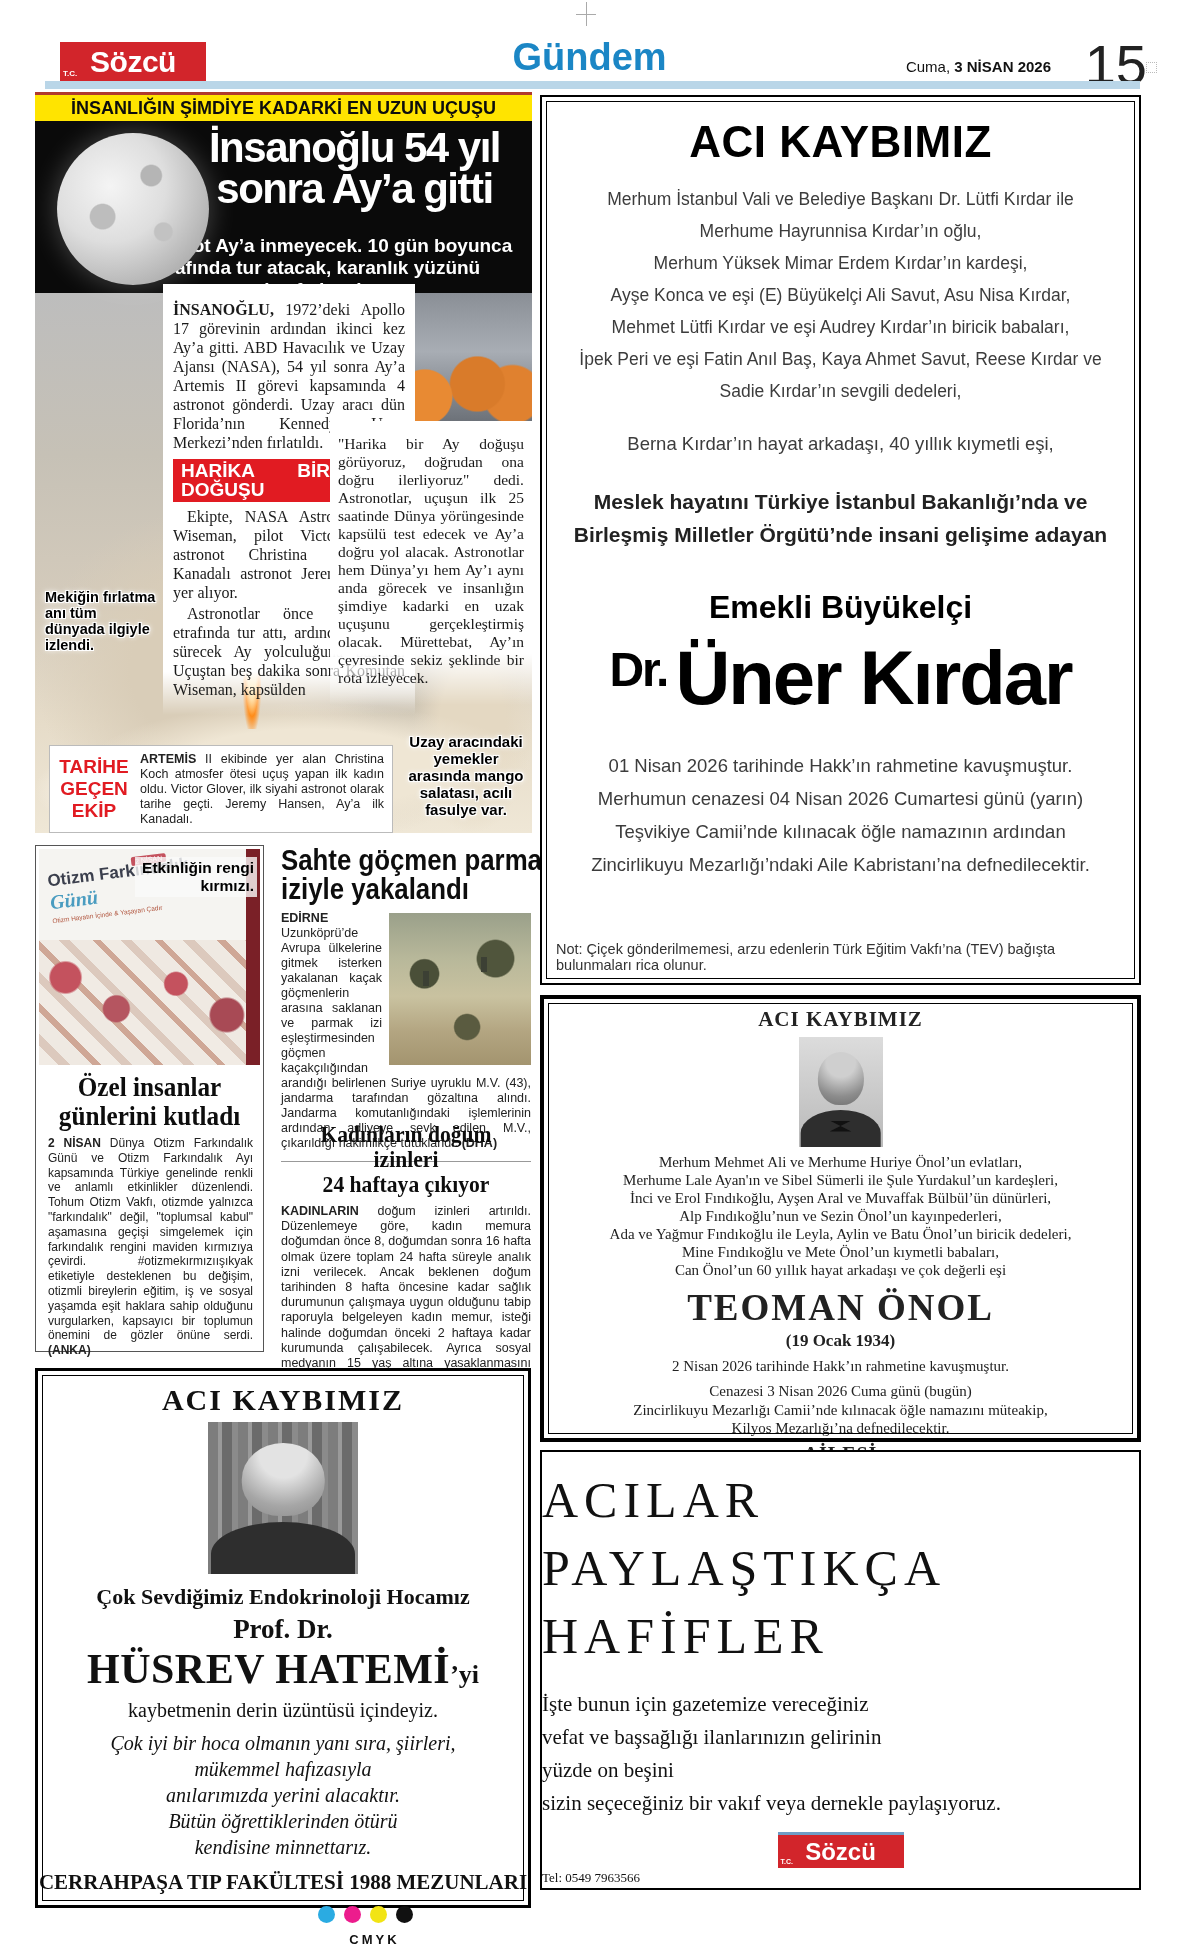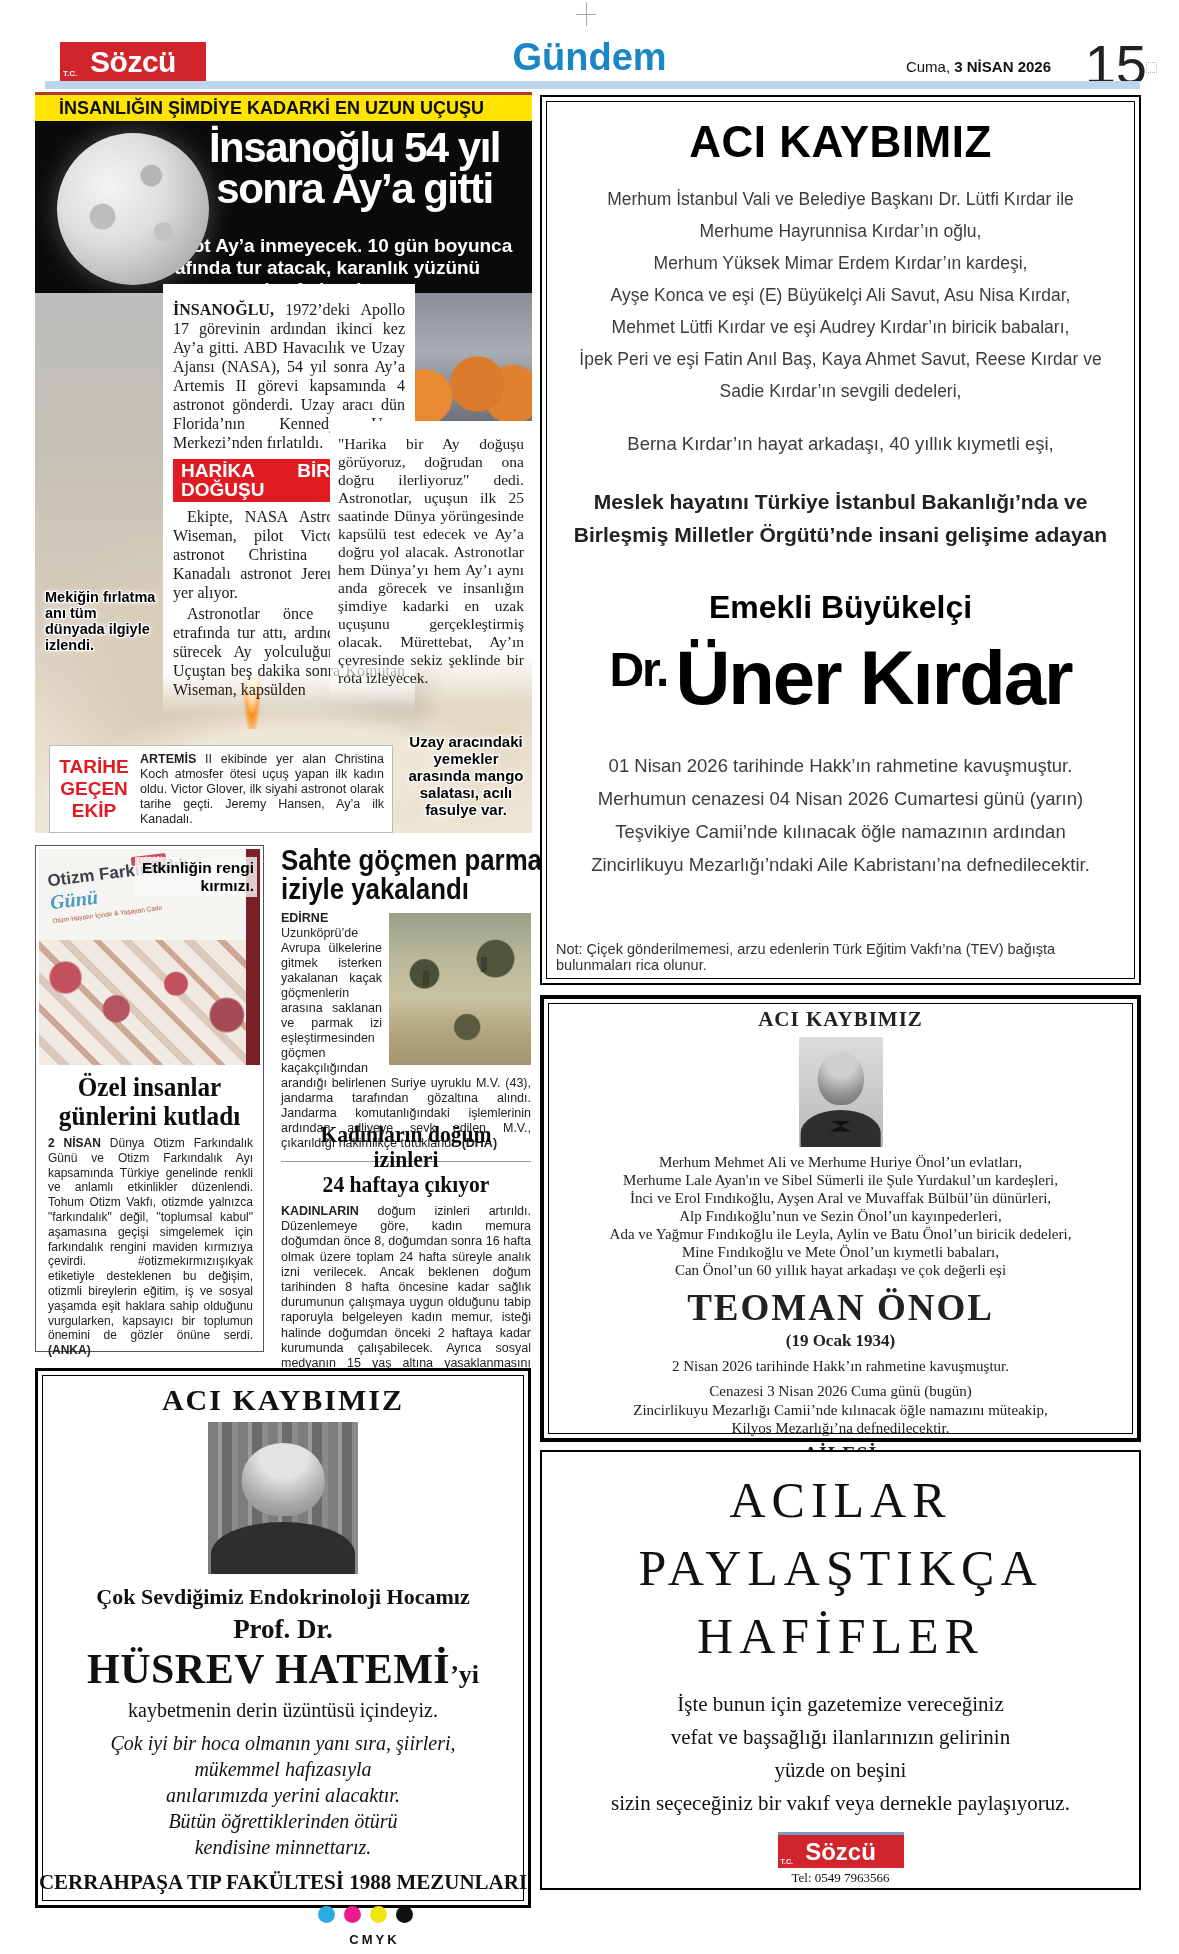--- a/index.html
+++ b/index.html
@@ -20,21 +20,21 @@
   .logo-tc{position:absolute;left:3px;bottom:3px;font-size:8px;font-weight:bold;letter-spacing:0;}
   .section-title{left:0;right:0;top:36px;text-align:center;color:#1b86c5;
     font-family:"Liberation Sans",sans-serif;font-weight:bold;font-size:38px;}
   .date-line{right:128px;top:58px;font-family:Liberation Sans, sans-serif;font-size:15px;color:#111;}
   .date-line b{font-weight:bold;}
   .page-num{right:32px;top:32px;font-family:"Liberation Sans",sans-serif;font-size:56px;color:#222;font-weight:400;}
   .header-rule{left:45px;top:81px;width:1095px;height:8px;background:#bad6e8;}
 
   
   .kicker-bar{left:35px;top:92px;width:497px;height:29px;background:#ffe400;border-top:3px solid #b03a2e;
-    display:flex;align-items:center;padding-left:24px;box-sizing:border-box;
+    display:flex;align-items:center;padding-left:36px;box-sizing:border-box;
     font-family:"Liberation Sans",sans-serif;font-weight:bold;font-size:18px;color:#0d0d0d;}
   .hero{left:35px;top:121px;width:497px;height:712px;background:#0a0a0a;overflow:hidden;}
   .hero-top{position:absolute;left:0;top:0;width:100%;height:172px;background:#0a0a0a;}
   .launch{position:absolute;left:0;top:172px;width:100%;bottom:0;
     background:
       radial-gradient(closest-side at 18% 92%, #f6f0e4 0 55%, rgba(246,240,228,0) 100%),
       radial-gradient(closest-side at 55% 88%, #efe6d4 0 60%, rgba(239,230,212,0) 100%),
       radial-gradient(closest-side at 88% 80%, #e4d8c2 0 55%, rgba(228,216,194,0) 100%),
       radial-gradient(closest-side at 35% 70%, #d9cdb8 0 45%, rgba(217,205,184,0) 100%),
       radial-gradient(closest-side at 70% 60%, #cbc2b1 0 40%, rgba(203,194,177,0) 100%),
@@ -173,21 +173,21 @@
   .obit3 .portrait .head{background:radial-gradient(circle at 50% 15%, #e3e3e3 0 32%, #a6a6a6 70%, #8a8a8a 100%);}
   .obit3 .intro{margin-top:10px;font-size:22px;font-weight:bold;}
   .obit3 .rank{margin-top:4px;font-size:27px;font-weight:bold;}
   .obit3 .name{font-size:42px;font-weight:bold;letter-spacing:0.5px;}
   .obit3 .name-suffix{font-size:26px;font-weight:bold;}
   .obit3 .line1{margin-top:6px;font-size:20px;}
   .obit3 .poem{margin-top:8px;font-style:italic;font-size:20px;line-height:26px;}
   .obit3 .sig{margin-top:10px;font-size:21px;font-weight:bold;}
 
   .ad-box{left:540px;top:1450px;width:601px;height:440px;border:2px solid #000;box-sizing:border-box;
-    background:#fff;text-align:center;font-family:"Liberation Serif",serif;color:#111;}
+    background:#fff;text-align:left;font-family:"Liberation Serif",serif;color:#111;}
   .ad-title{margin-top:14px;font-size:50px;line-height:68px;letter-spacing:6px;}
   .ad-body{margin-top:18px;font-size:21px;line-height:33px;}
   .ad-logo{margin:12px auto 0;width:126px;height:33px;background:#d2252b;border-top:3px solid #6f9dc6;
     color:#fff;font-family:"Liberation Sans",sans-serif;font-weight:bold;font-size:24px;
     display:flex;align-items:center;justify-content:center;position:relative;}
   .ad-logo .logo-tc{font-size:7px;}
   .ad-tel{margin-top:2px;font-size:13px;font-family:"Liberation Serif",serif;}
 
   
   .cmyk-dots{left:318px;top:1906px;display:flex;gap:9px;}

